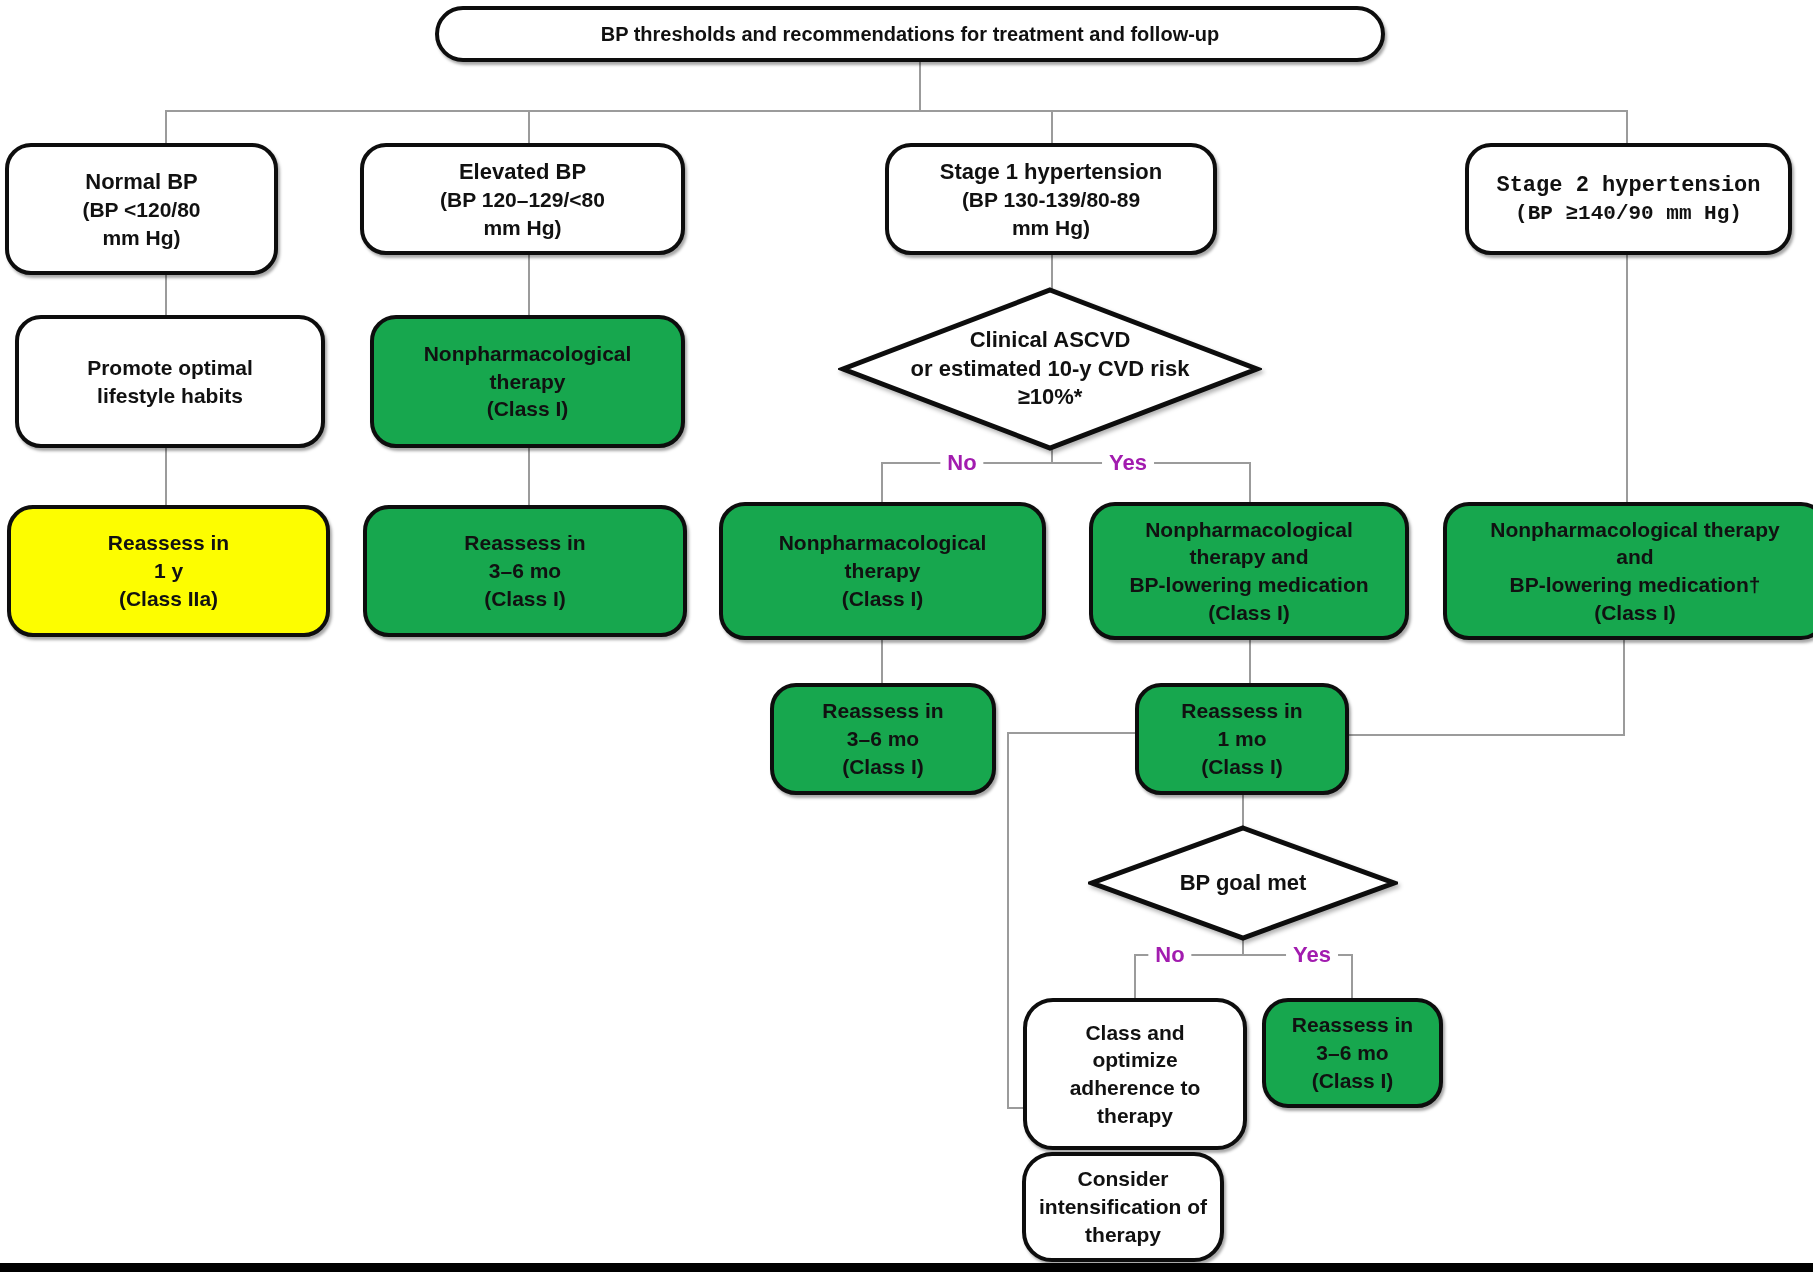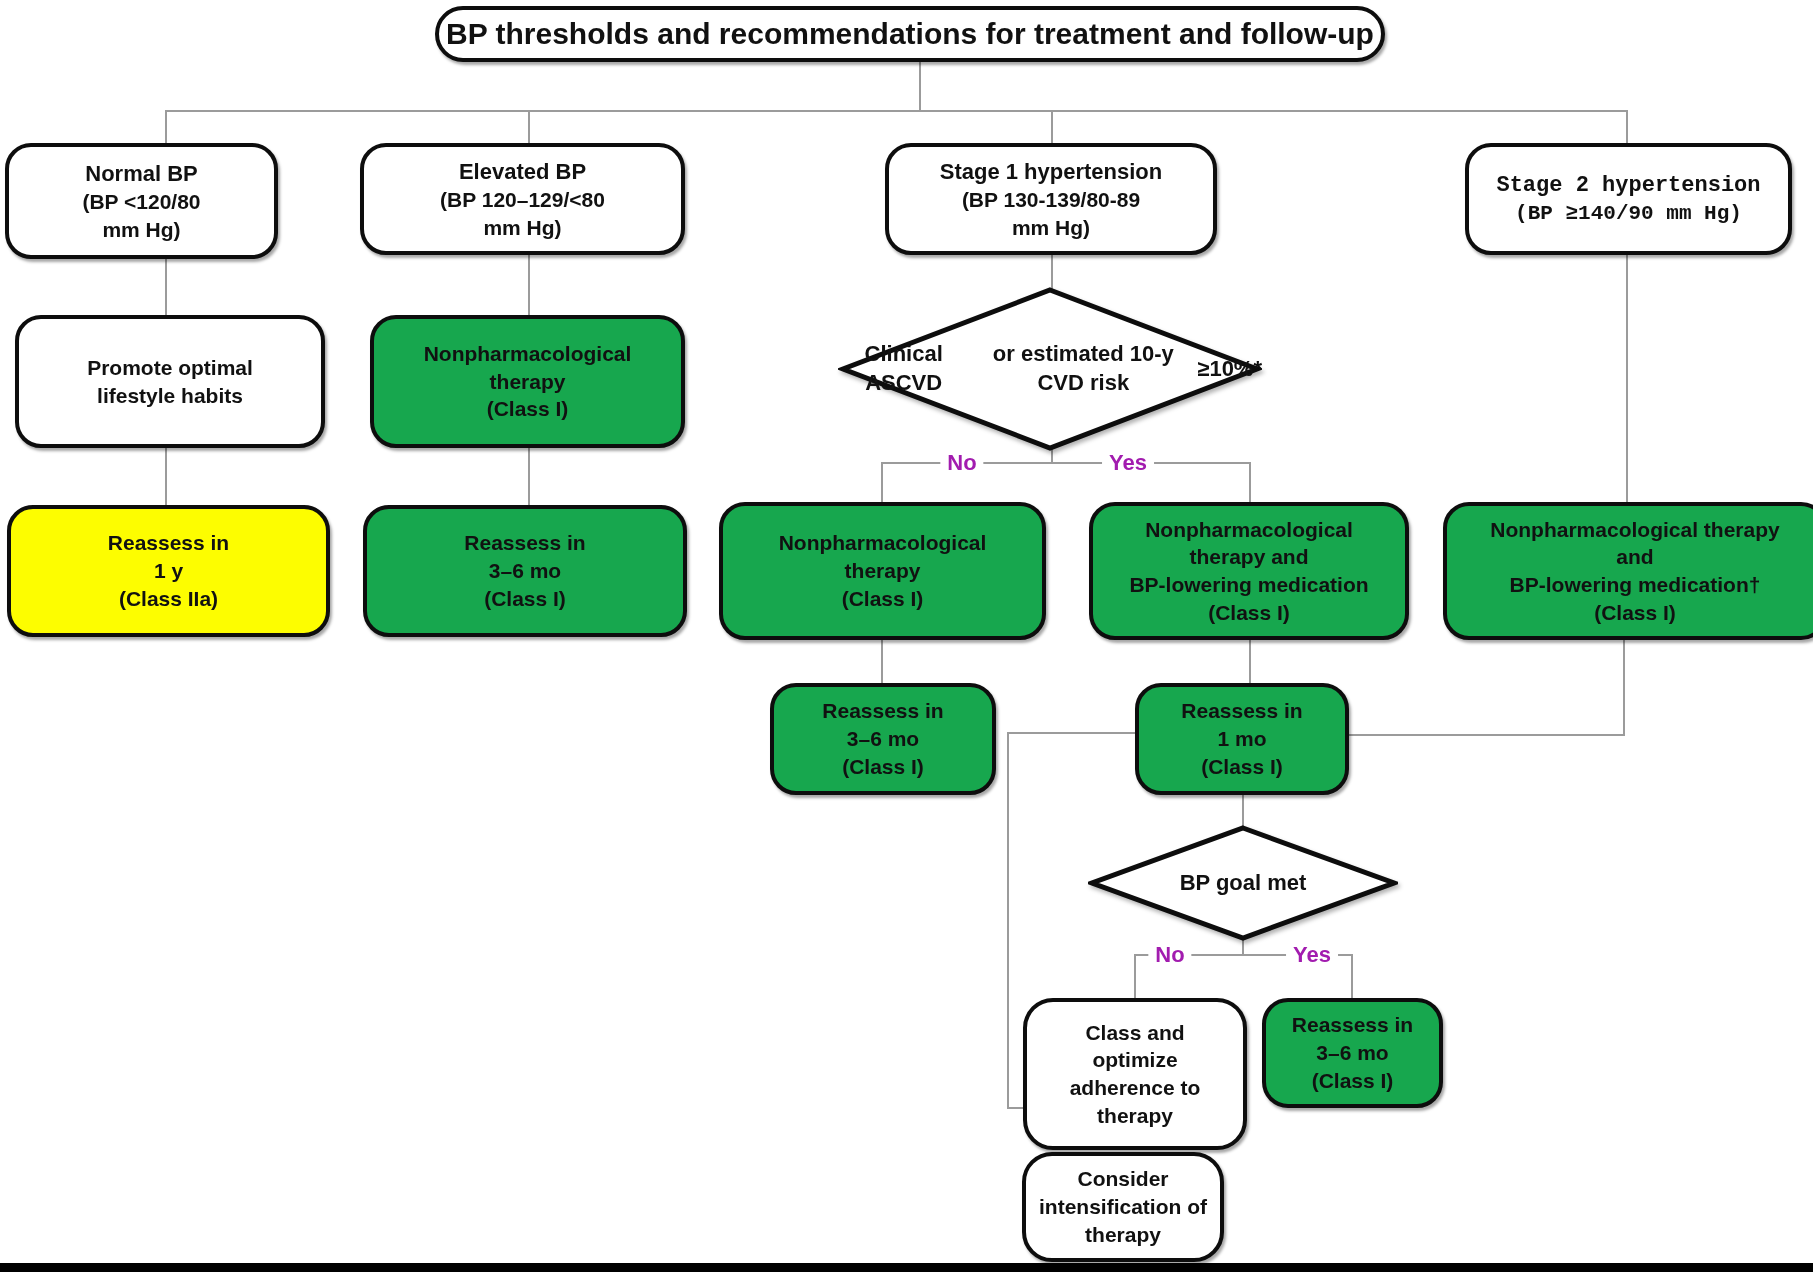--- a/index.html
+++ b/index.html
@@ -7,36 +7,36 @@
   body { font-family:"Liberation Sans", sans-serif; color:#111; }
   .canvas { position:relative; width:1813px; height:1272px; background:#fff; overflow:hidden; }
 
   .node {
     position:absolute; border:4px solid #0d0d0d; border-radius:26px; background:#fff;
     display:flex; flex-direction:column; align-items:center; justify-content:center;
     text-align:center; font-size:21px; font-weight:600; line-height:1.32;
     box-shadow:2px 3px 3px rgba(0,0,0,0.35);
   }
   .node .hd { font-weight:700; font-size:22px; }
-  .title-node { font-size:30px; border-radius:28px;justify-content:center; }
+  .title-node { font-size:20px; border-radius:28px;justify-content:center; }
 
   .v-line, .h-line { position:absolute; background:#9b9b9b; }
   .v-line { width:2px; }
   .h-line { height:2px; }
 
   .branch-label {
     position:absolute; transform:translate(-50%,-50%); background:#fff;
     padding:0 7px; font-size:22px; font-weight:600; color:#a21caf; white-space:nowrap;
   }
 
   .diamond { position:absolute; }
   .diamond svg { display:block; filter:drop-shadow(2px 3px 2px rgba(0,0,0,0.3)); }
   .diamond .dtext {
     position:absolute; left:0; top:0; right:0; bottom:0;
-    display:flex; flex-direction:row; align-items:center; justify-content:center;
+    display:flex; flex-direction:column; align-items:center; justify-content:center;
     text-align:center; font-size:22px; font-weight:600; line-height:1.3;
   }
 
   .bottom-bar { position:absolute; left:0; top:1263px; width:1813px; height:9px; background:#000; }
 </style>
 </head>
 <body>
 
 <div class="canvas">
 
@@ -71,21 +71,21 @@
   <div class="v-line" style="left:1242px;top:795px; height:33px;"></div>
   <div class="v-line" style="left:1242px;top:938px; height:17px;"></div>
   <div class="h-line" style="left:1134px;top:954px; width:218px;"></div>
   <div class="v-line" style="left:1134px;top:954px; height:44px;"></div>
   <div class="v-line" style="left:1351px;top:954px; height:44px;"></div>
 
   <div class="node title-node" style="left:435px; top:6px; width:950px; height:56px;">
     <div>BP thresholds and recommendations for treatment and follow-up</div>
   </div>
 
-  <div class="node" style="left:5px; top:143px; width:273px; height:116px;">
+  <div class="node" style="left:5px; top:143px; width:273px; height:132px;">
     <div class="hd">Normal BP</div>
     <div>(BP &lt;120/80</div>
     <div>mm Hg)</div>
   </div>
 
   <div class="node" style="left:360px; top:143px; width:325px; height:112px;">
     <div class="hd">Elevated BP</div>
     <div>(BP 120–129/&lt;80</div>
     <div>mm Hg)</div>
   </div>

